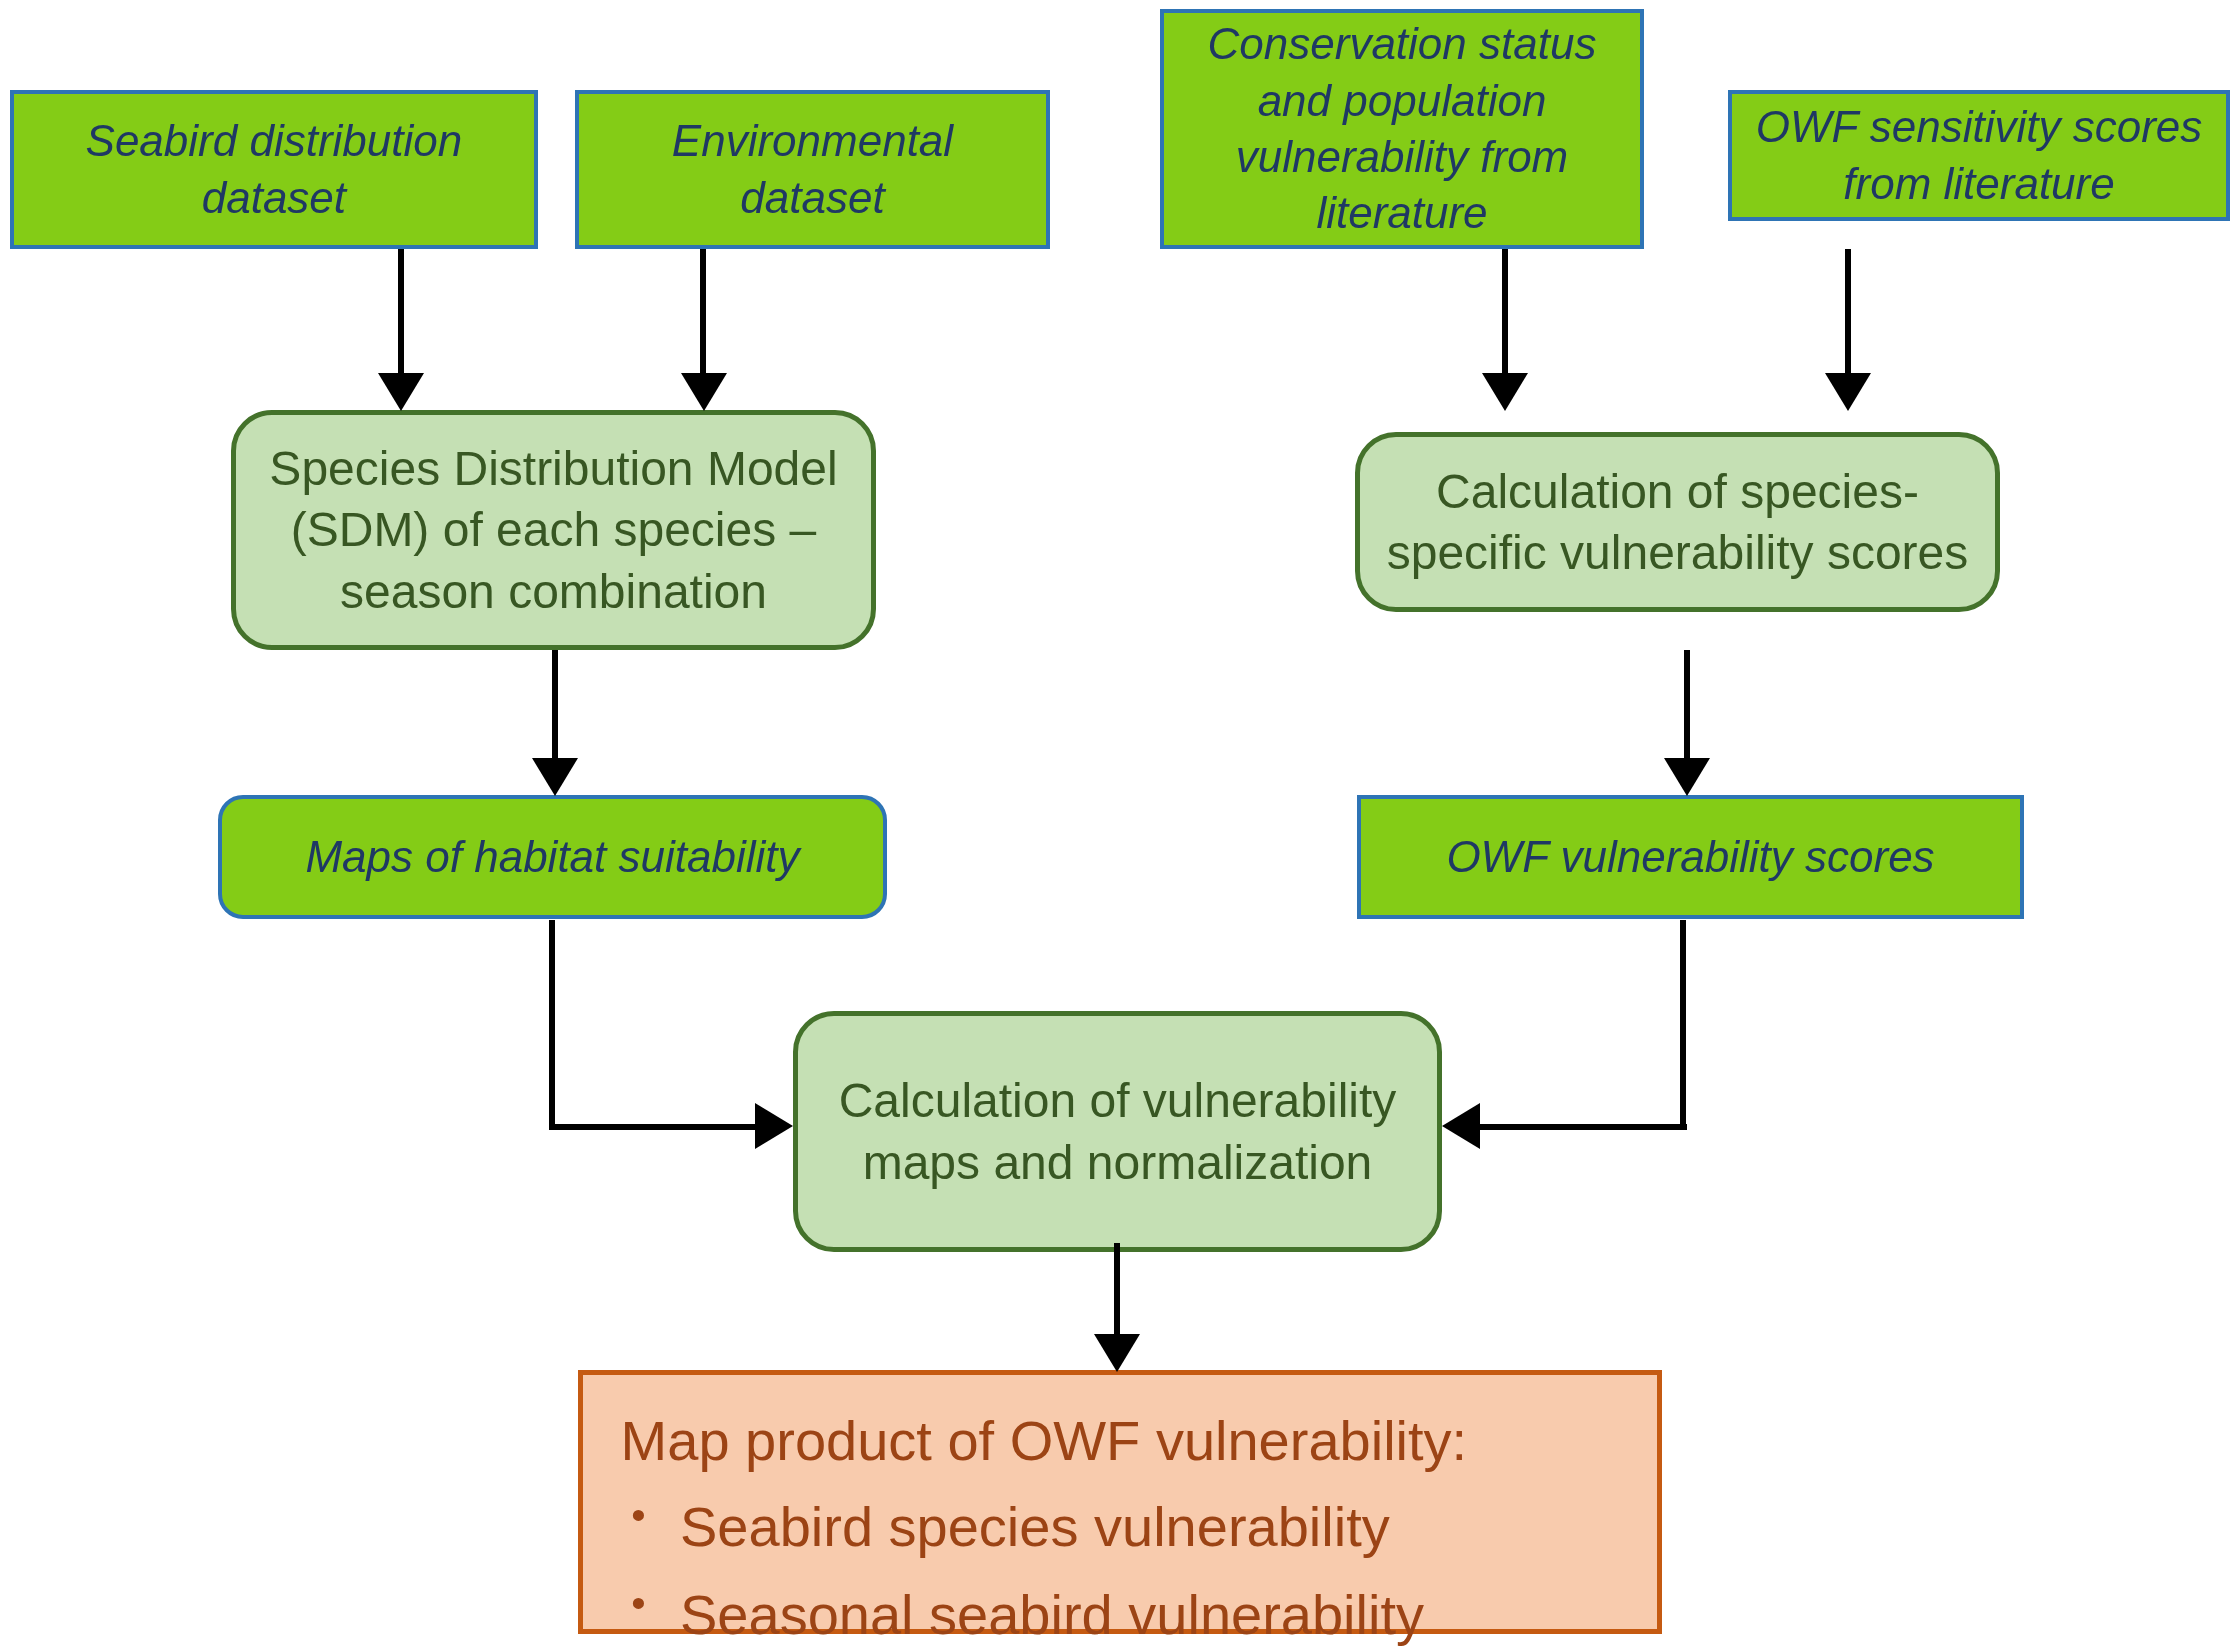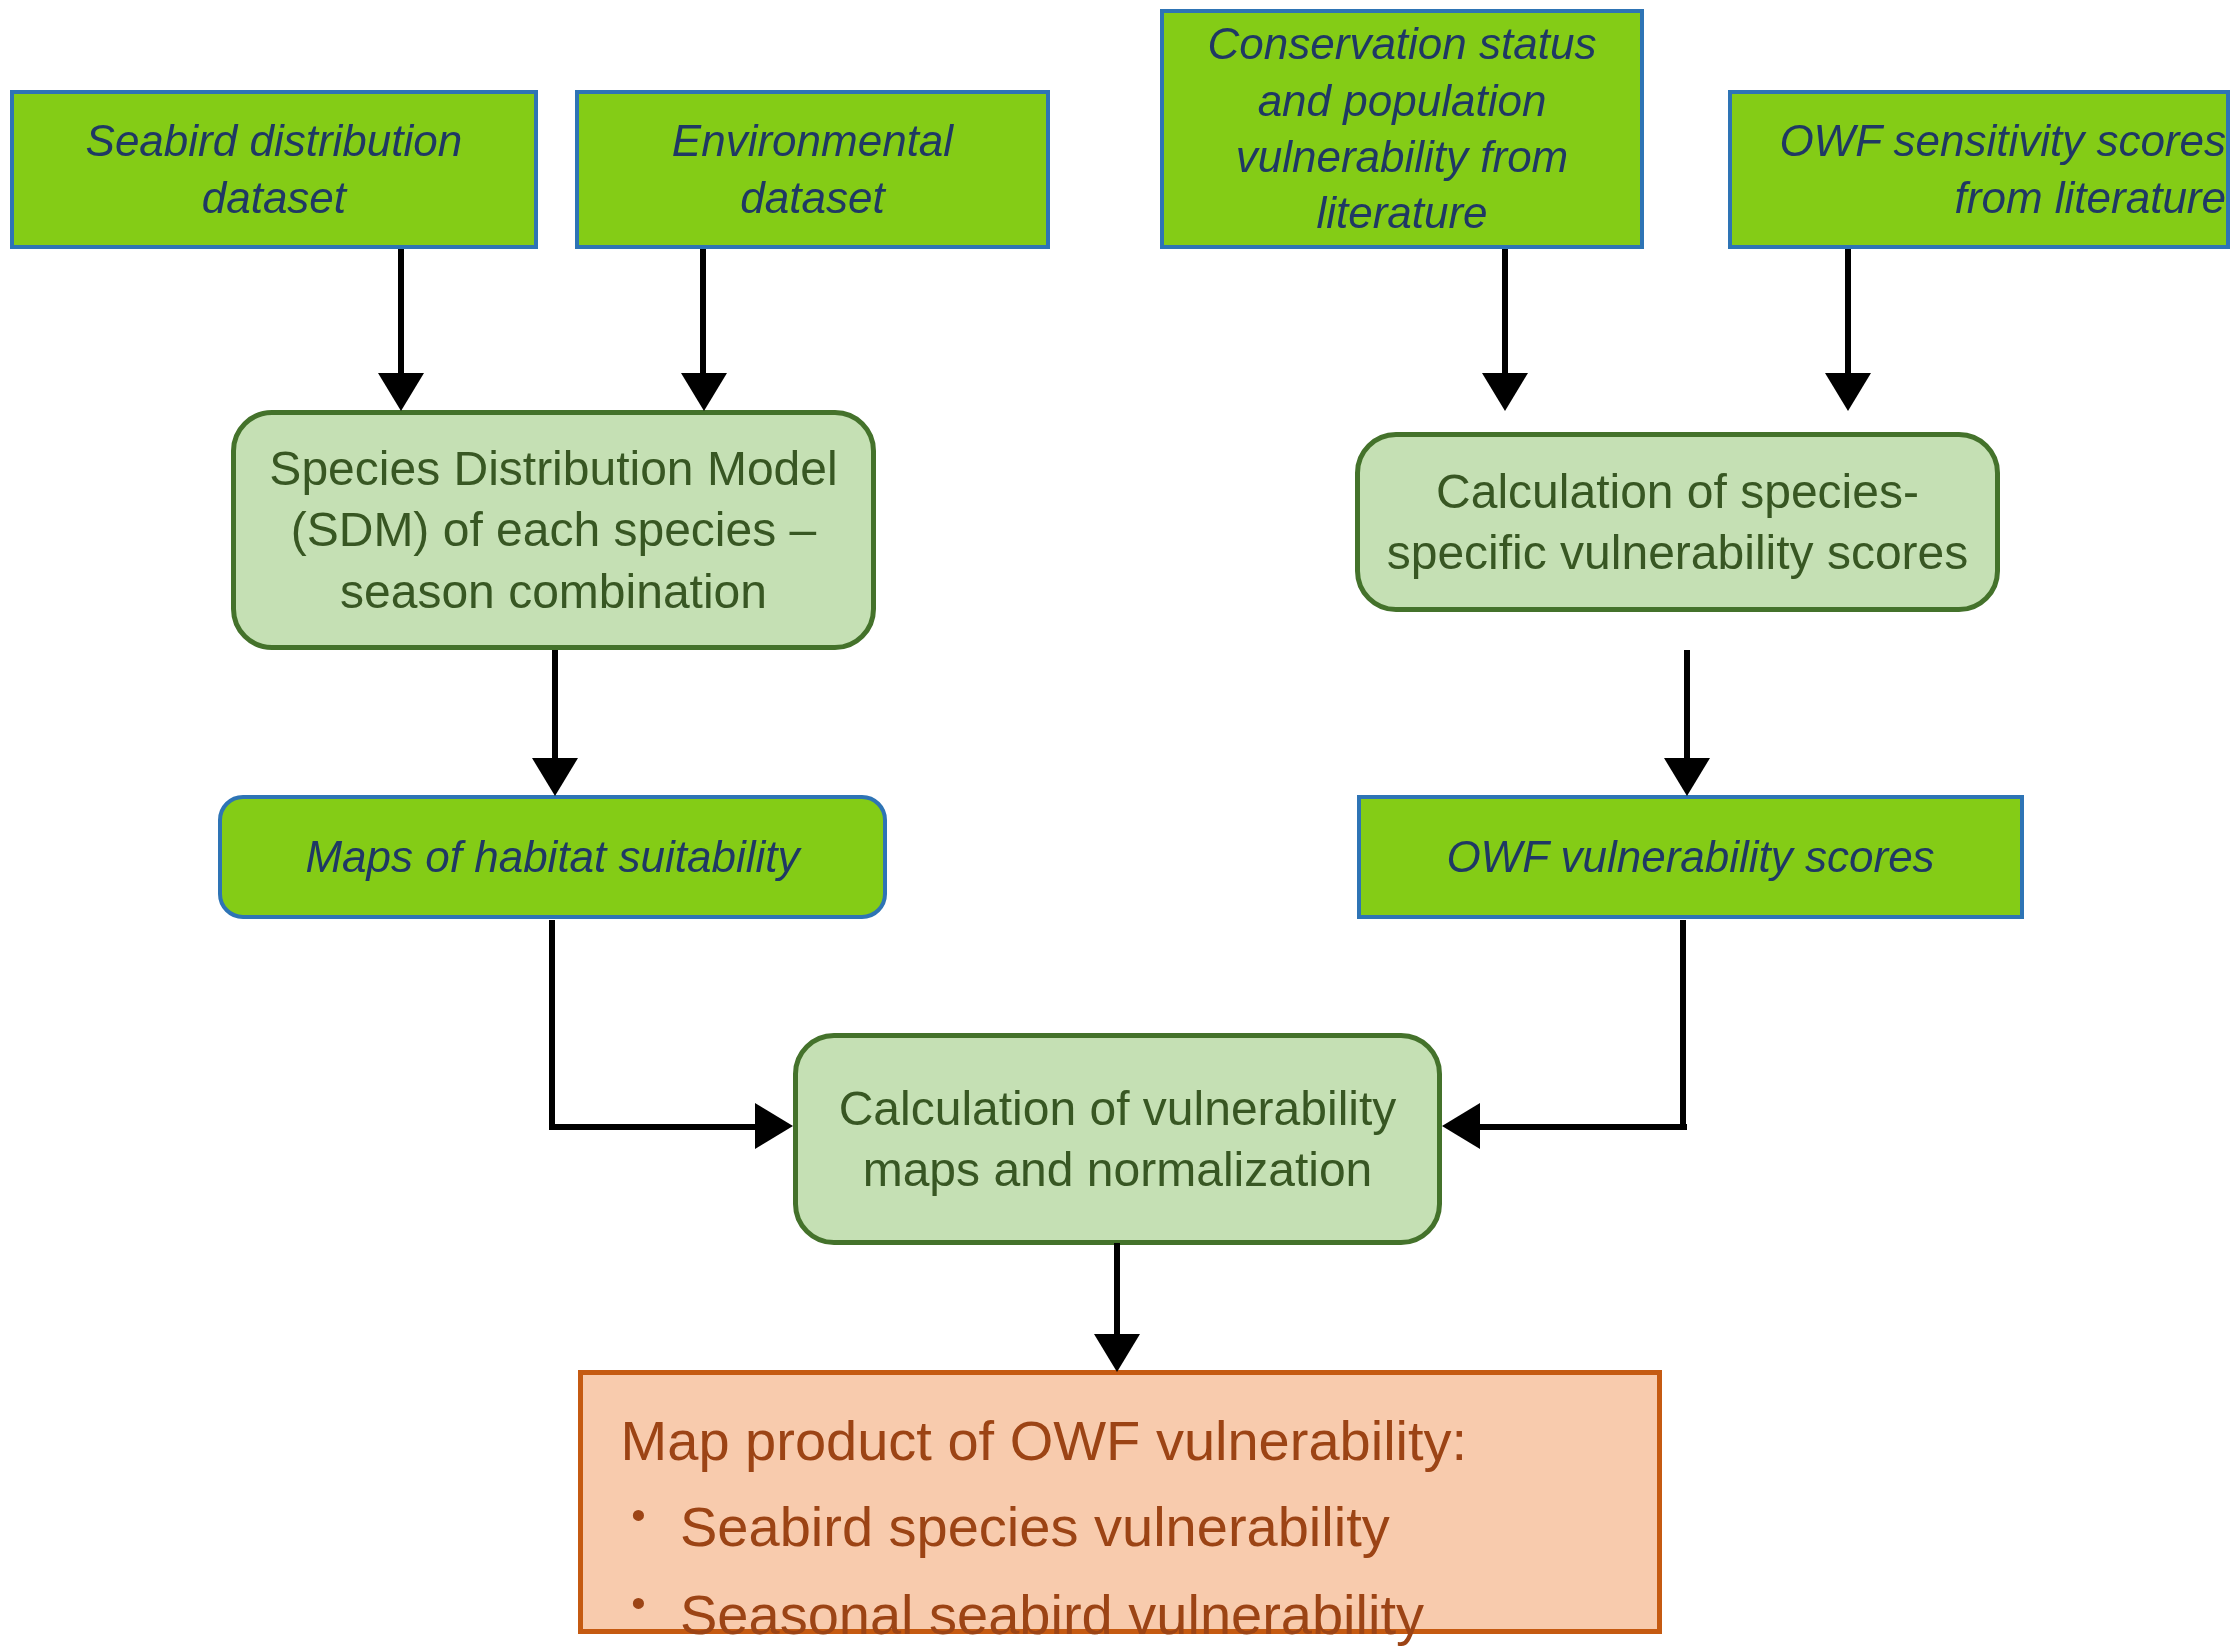--- a/index.html
+++ b/index.html
@@ -124,21 +124,21 @@
 dataset</span>
   </div>
 
   <div class="node box-blue" style="left:1160px; top:9px; width:484px; height:240px;">
     <span class="label">Conservation status
 and population
 vulnerability from
 literature</span>
   </div>
 
-  <div class="node box-blue" style="left:1728px; top:90px; width:502px; height:159px;text-align:right;">
+  <div class="node box-blue" style="left:1728px; top:90px; width:502px; height:131px;">
     <span class="label">OWF sensitivity scores
 from literature</span>
   </div>
 
   <div class="node box-green" style="left:231px; top:410px; width:645px; height:240px;">
     <span class="label">Species Distribution Model
 (SDM) of each species –
 season combination</span>
   </div>
 
@@ -148,21 +148,21 @@
   </div>
 
   <div class="node box-blue" style="left:218px; top:795px; width:669px; height:124px;border-radius:25px;">
     <span class="label">Maps of habitat suitability</span>
   </div>
 
   <div class="node box-blue" style="left:1357px; top:795px; width:667px; height:124px;">
     <span class="label">OWF vulnerability scores</span>
   </div>
 
-  <div class="node box-green" style="left:793px; top:1033px; width:649px; height:212px;">
+  <div class="node box-green" style="left:793px; top:1011px; width:649px; height:241px;">
     <span class="label">Calculation of vulnerability
 maps and normalization</span>
   </div>
 
   <div class="node box-orange" style="left:578px; top:1370px; width:1084px; height:264px;">
     <span class="orange-title">Map product of OWF vulnerability:</span>
     <ul class="orange-list">
       <li>Seabird species vulnerability</li>
       <li>Seasonal seabird vulnerability</li>
       <li>Total seabird vulnerability</li>

